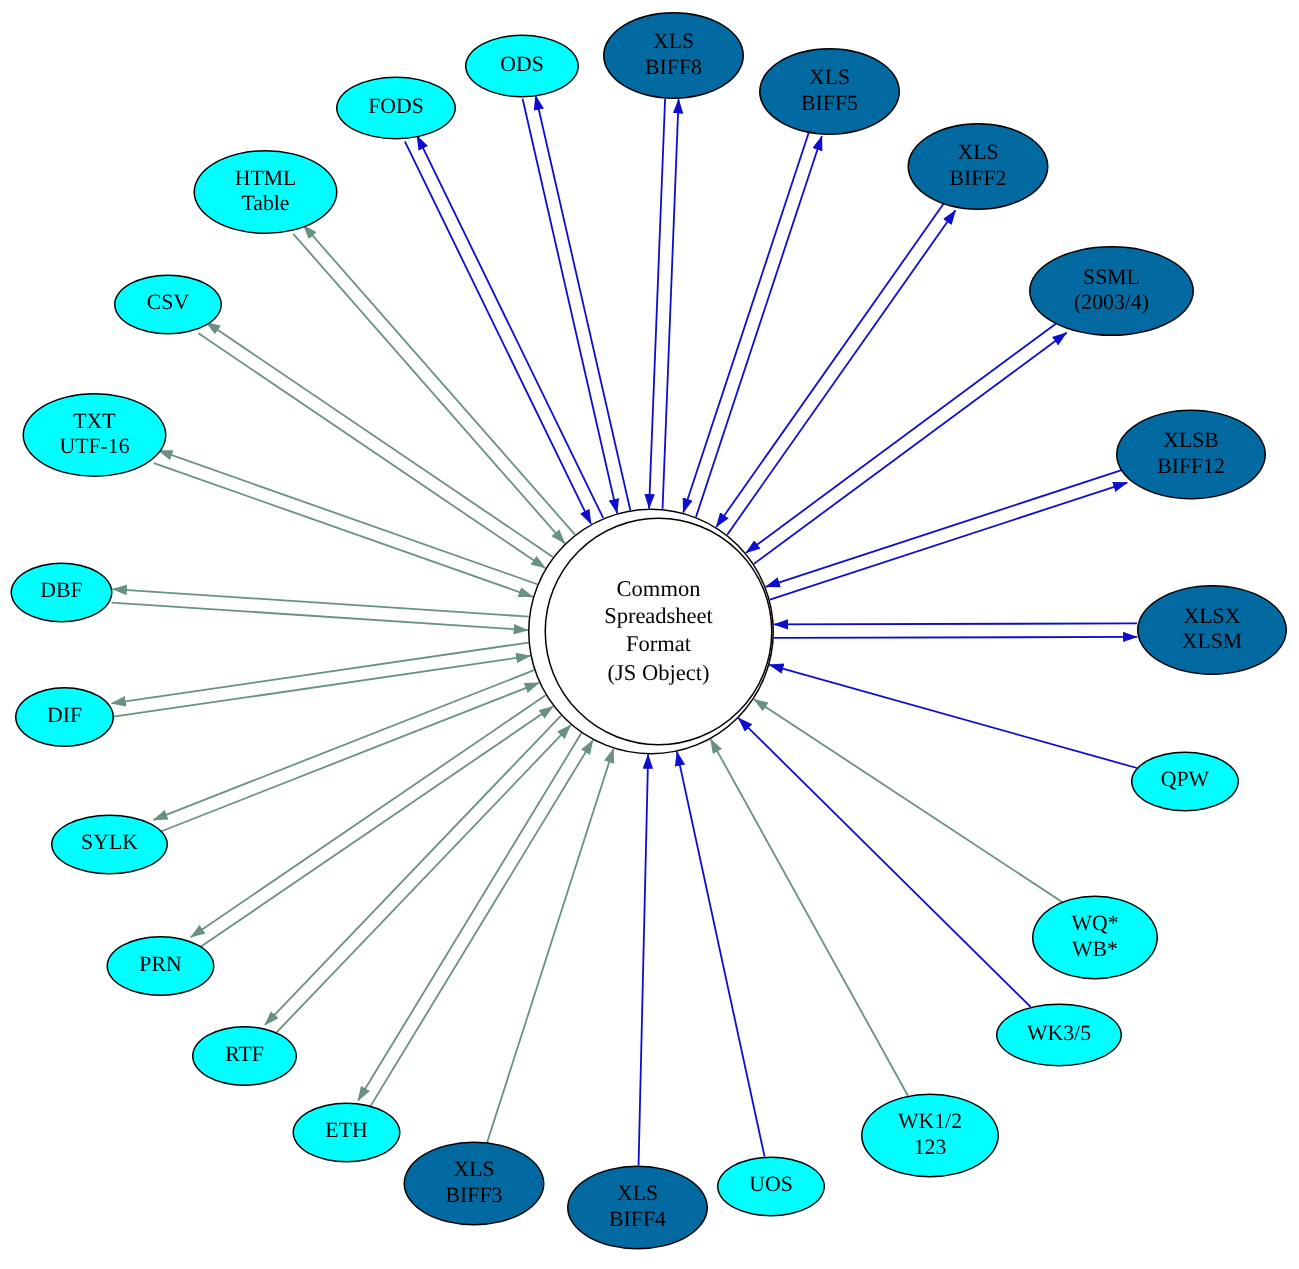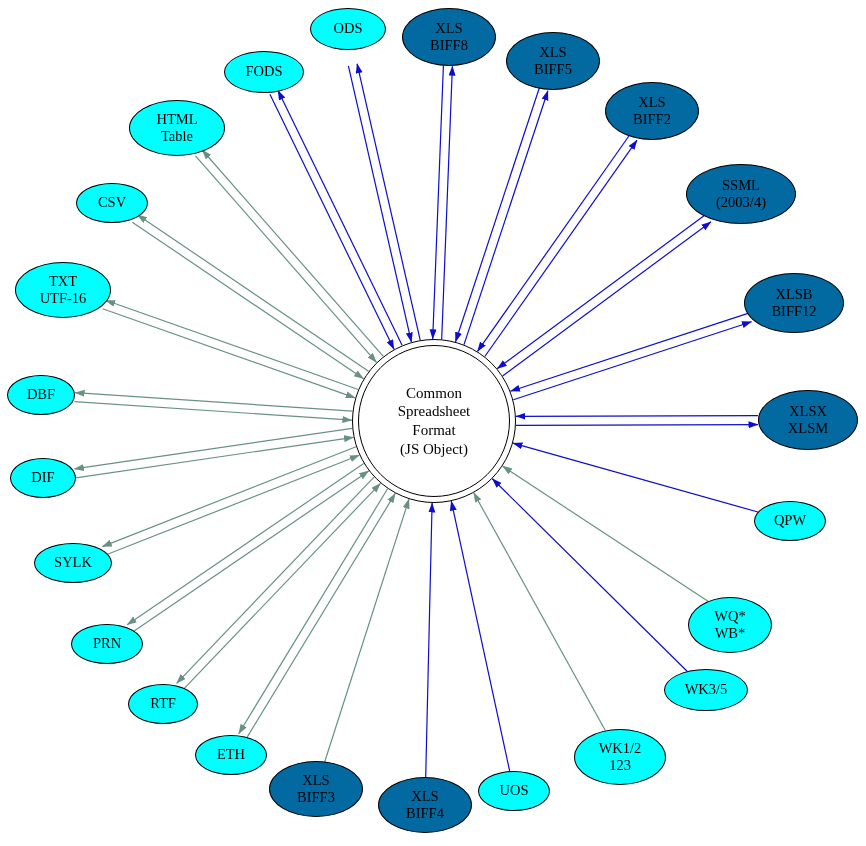--- a/index.html
+++ b/index.html
@@ -27,21 +27,21 @@
   }
   .node.cyan  { background: #00ffff; }
   .node.green { background: #0369a1; }
   #center-node {
     position: absolute;
     border: 1px solid #000;
     border-radius: 50%;
     background: #ffffff;
     display: flex;
     align-items: center;
-    justify-content: center;
+    justify-content: flex-end;
     box-sizing: border-box;
   }
   #center-inner {
     width: calc(100% - 10px);
     height: calc(100% - 10px);
     border: 1px solid #000;
     border-radius: 50%;
     display: flex;
     flex-direction: column;
     align-items: center;
@@ -113,21 +113,21 @@
   <div id="center-node" style="left: 352px; top: 339px; width: 164px; height: 164px;">
     <div id="center-inner">
       <div>Common</div>
       <div>Spreadsheet</div>
       <div>Format</div>
       <div>(JS Object)</div>
     </div>
   </div>
 
   <div id="nodes">
-      <div class="node cyan" style="left: 310px; top: 8px; width: 76px; height: 42px;">ODS</div>
+      <div class="node cyan" style="left: 310px; top: 23px; width: 76px; height: 42px;">ODS</div>
       <div class="node green" style="left: 402px; top: 8px; width: 94px; height: 58px;">XLS
 BIFF8</div>
       <div class="node green" style="left: 506px; top: 32px; width: 94px; height: 58px;">XLS
 BIFF5</div>
       <div class="node green" style="left: 605px; top: 82px; width: 94px; height: 58px;">XLS
 BIFF2</div>
       <div class="node green" style="left: 686px; top: 164px; width: 110px; height: 60px;">SSML
 (2003/4)</div>
       <div class="node green" style="left: 744px; top: 273px; width: 100px; height: 60px;">XLSB
 BIFF12</div>

